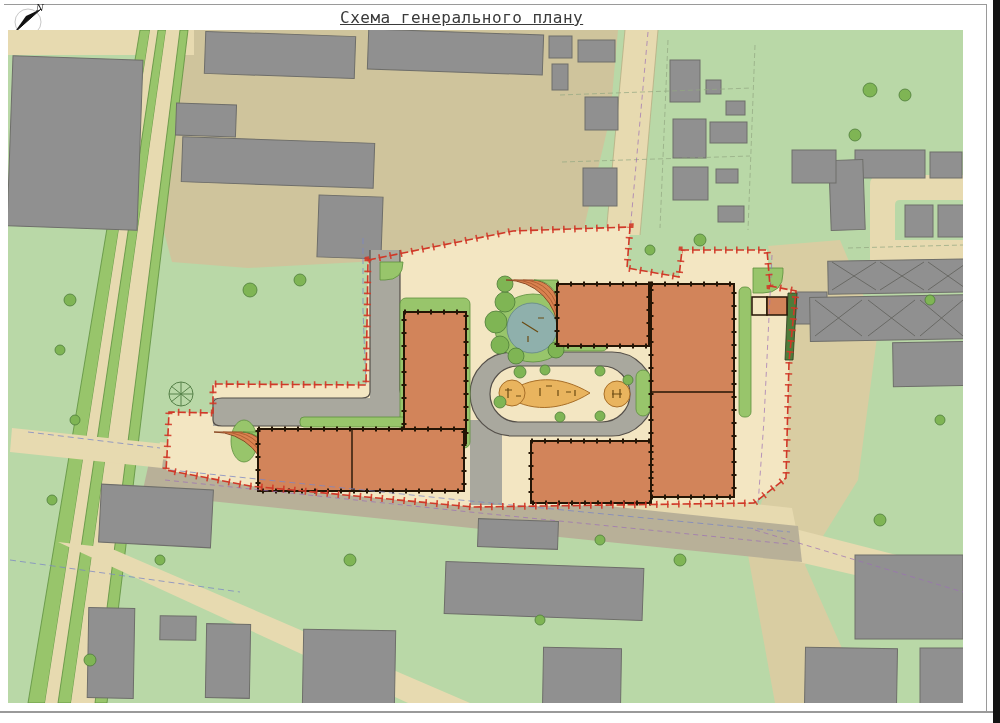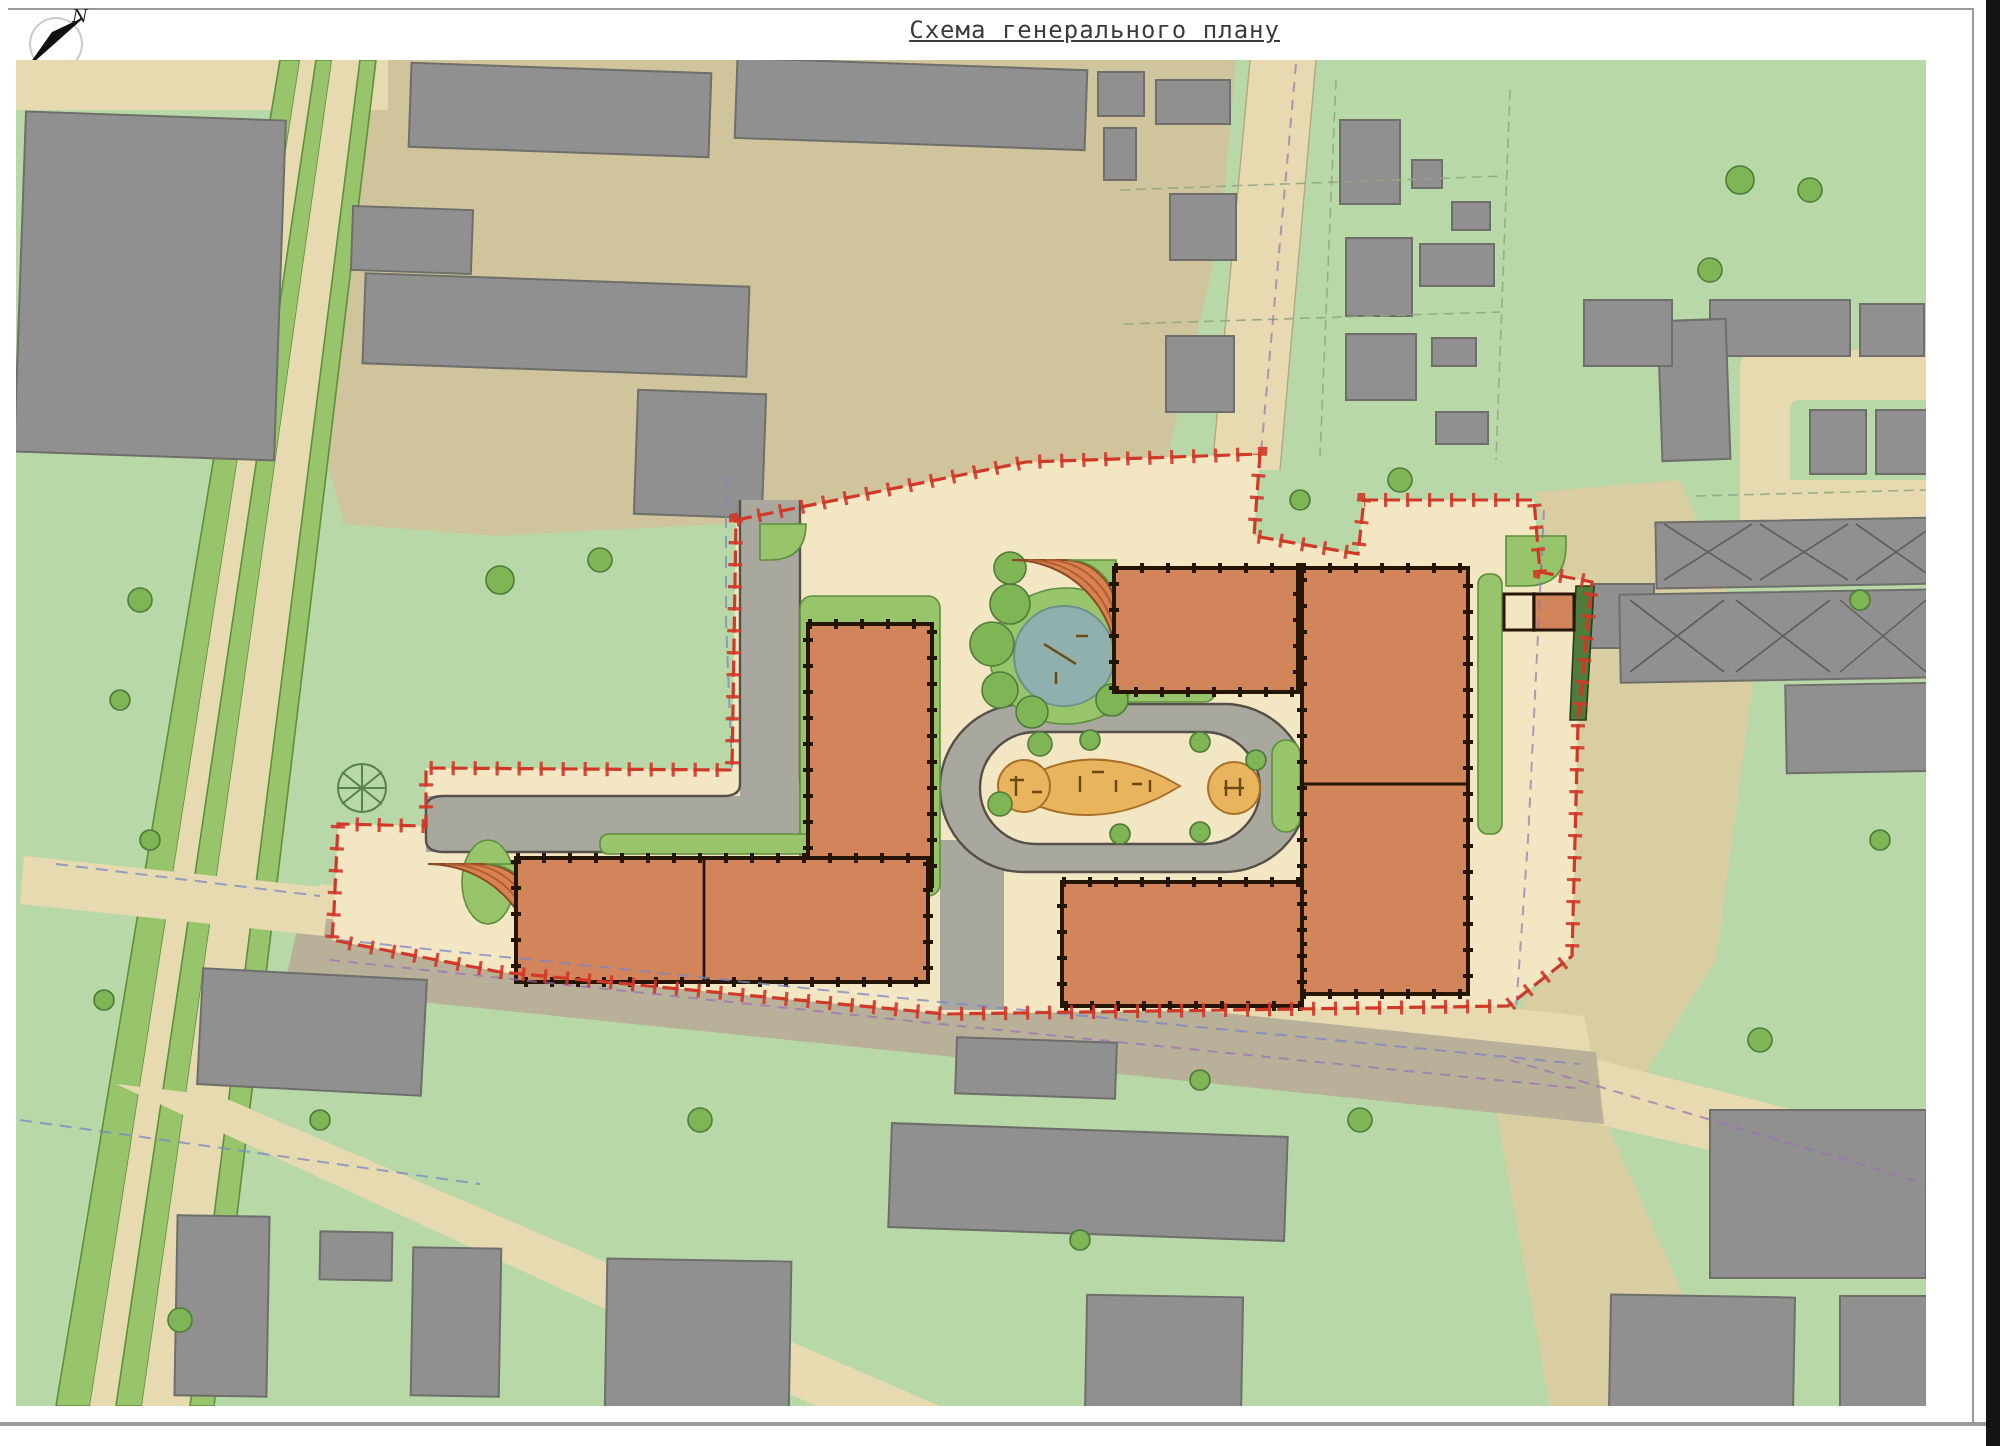--- a/index.html
+++ b/index.html
@@ -2,23 +2,23 @@
 <html style="--page-bg: #ffffff; --frame-line: #9a9a9a; --edge-bar: #141414; --title-color: #3a3a3a; --base-green: #b9d8a7; --lawn-green: #98c56b; --bush-green: #7fb554; --dark-hedge: #4e7c3a; --tan-road: #e7dab0; --olive-zone: #cfc49c; --cream-paving: #f3e6c2; --gray-building: #909090; --gray-road: #a9a89e; --orange-building: #d2845a; --orange-play: #e9b45e; --orange-ramp: #d9824f; --teal-pond: #8fb0ac; --red-boundary: #d03928; --blue-utility: #7b85c4; --purple-utility: #9b6fb5;"><head>
 <meta charset="utf-8">
 <style>
   html,body{margin:0;padding:0;}
   body{width:1000px;height:723px;overflow:hidden;background:var(--page-bg,#fff);
        font-family:"DejaVu Sans","Liberation Sans",sans-serif;position:relative;}
   .frame-top{position:absolute;left:4px;top:4px;width:983px;height:0;border-top:1px solid var(--frame-line);}
   .frame-right{position:absolute;left:986px;top:4px;width:0;height:708px;border-left:1px solid var(--frame-line);}
   .frame-bottom{position:absolute;left:0;top:711px;width:993px;height:0;border-top:2px solid var(--frame-line);}
   .edge-bar{position:absolute;right:0;top:0;width:7px;height:723px;background:var(--edge-bar);}
-  .title{position:absolute;left:340px;top:8px;width:300px;text-align:right;
+  .title{position:absolute;left:340px;top:8px;width:300px;text-align:left;
          font-family:"DejaVu Sans Mono","Liberation Mono",monospace;
-         font-size:12px;letter-spacing:.5px;color:var(--title-color);
+         font-size:16px;letter-spacing:.5px;color:var(--title-color);
          text-decoration:underline;white-space:nowrap;}
   svg{position:absolute;left:0;top:0;}
   
   .base{fill:var(--base-green);}
   .olive{fill:var(--olive-zone);}
   .tan{fill:var(--tan-road);}
   .tan2{fill:#d9cda2;}
   .graytan{fill:#b8b098;}
   .cream{fill:var(--cream-paving);}
   .gb{fill:var(--gray-building);stroke:#6e6e6a;stroke-width:1;}

